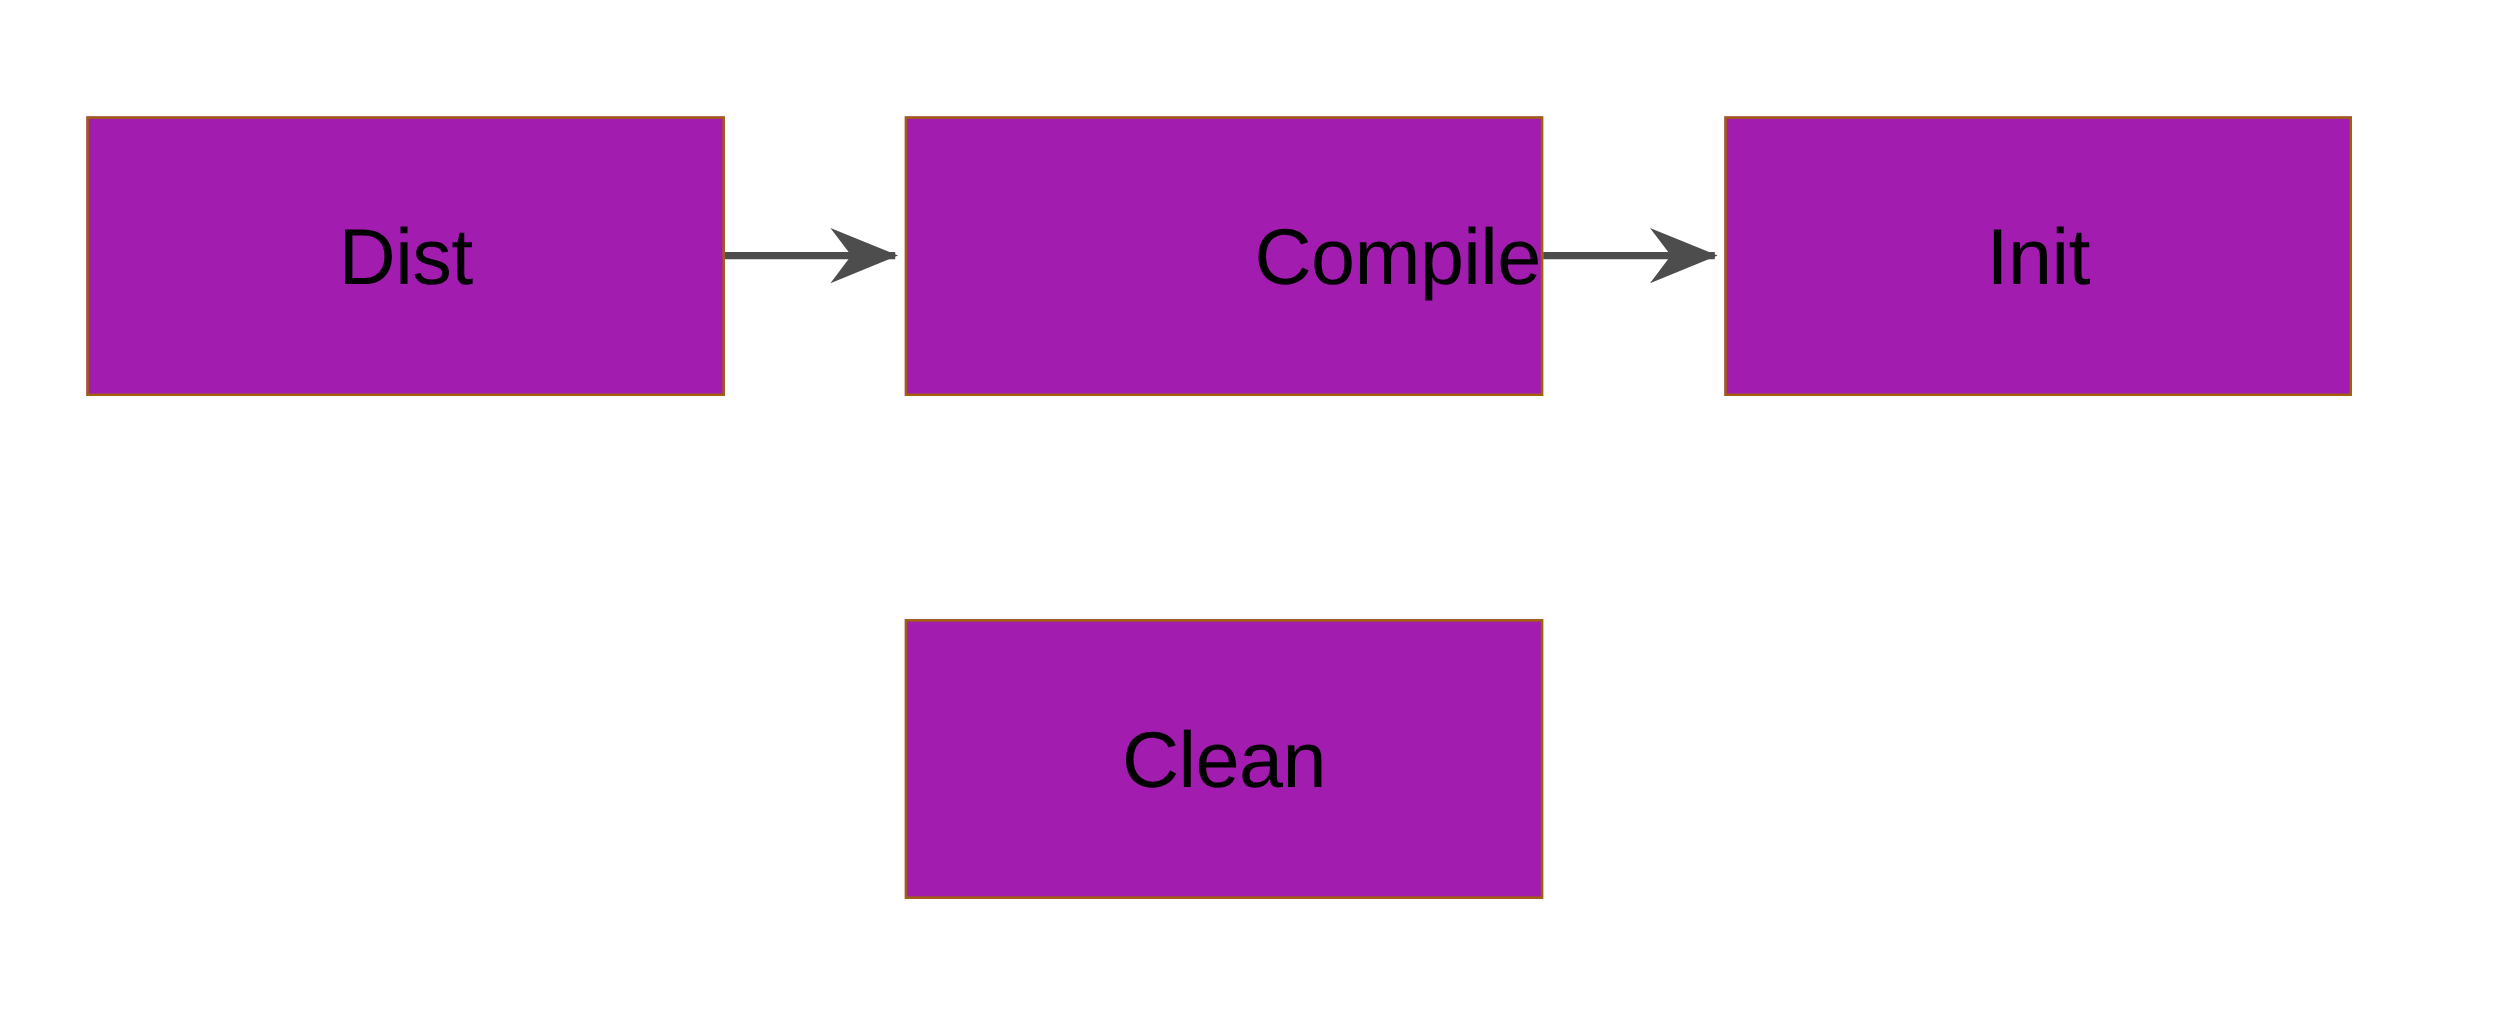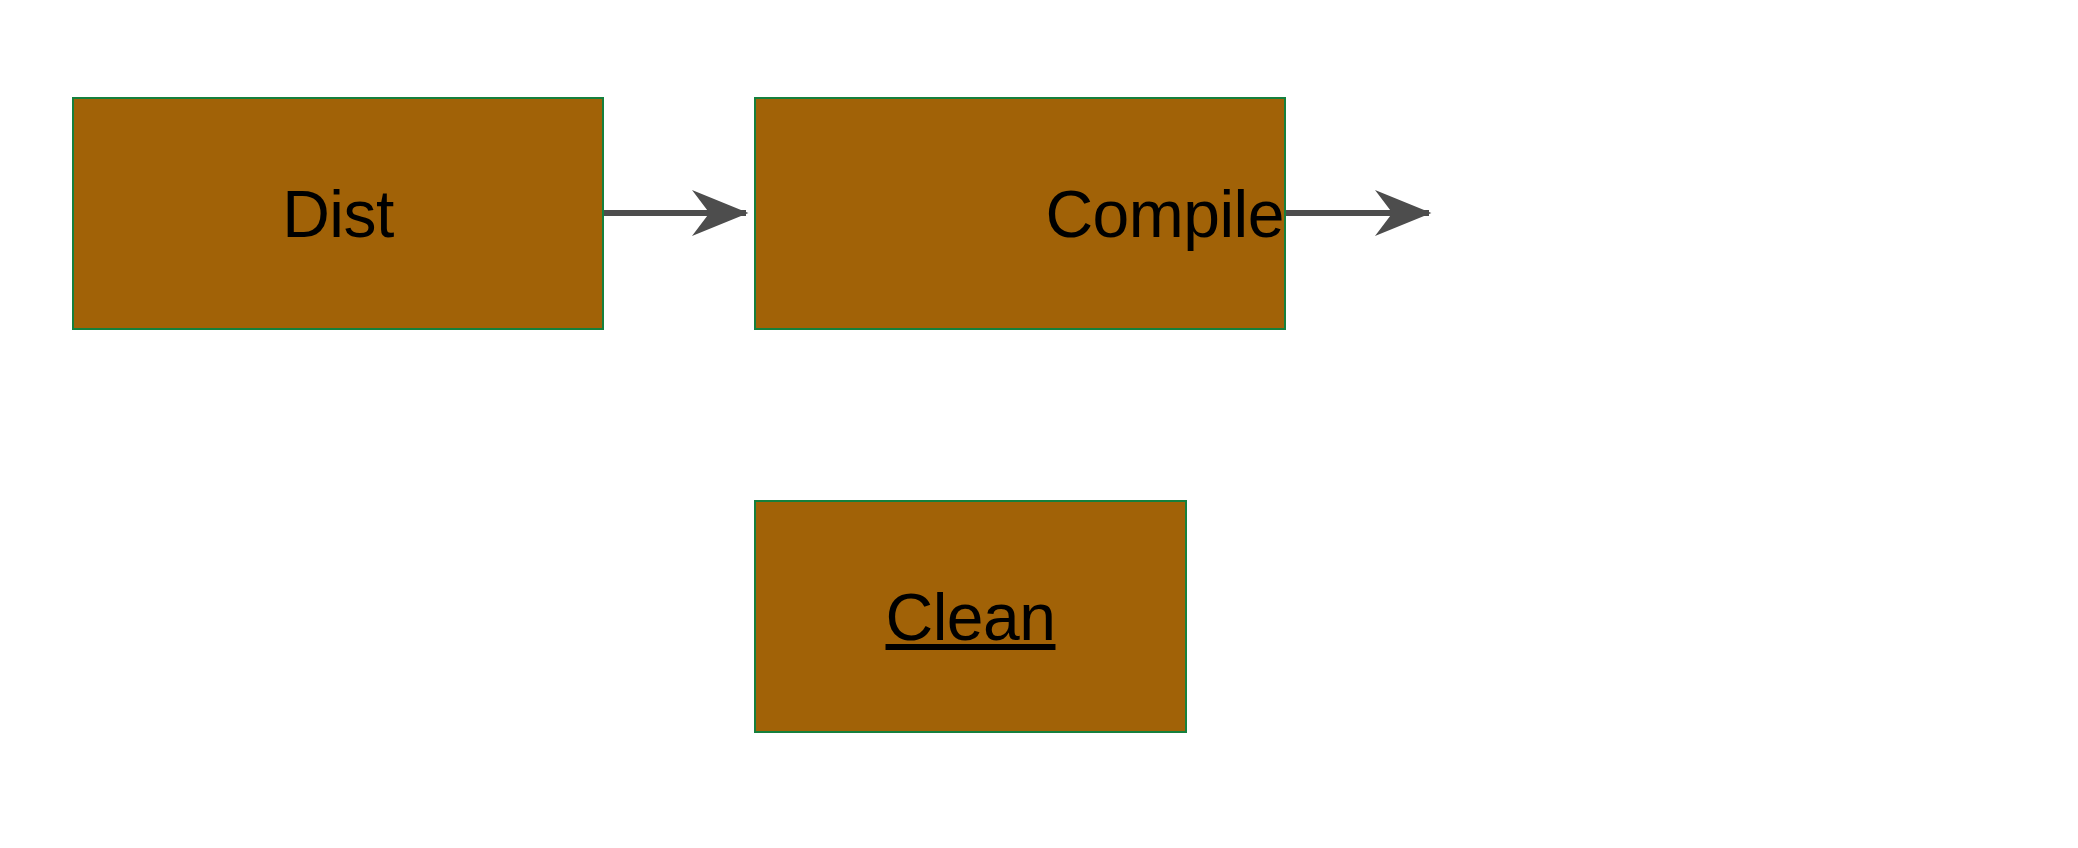--- a/index.html
+++ b/index.html
@@ -14,22 +14,22 @@
   #canvas {
     position: relative;
     width: 2078px;
     height: 848px;
     background: #ffffff;
     overflow: hidden;
   }
   .node {
     position: absolute;
     box-sizing: border-box;
-    background: #a16207;
-    border: 2px solid #15803d;
+    background: #a21caf;
+    border: 2px solid #a16207;
     display: flex;
     align-items: center;
     justify-content: center;
   }
   .node-label {
     font-family: "Liberation Sans", sans-serif;
     font-size: 66px;
     font-weight: 400;
     color: #000000;
     line-height: 1;
@@ -77,18 +77,21 @@
   </div>
 
   <div class="node" style="left:72px; top:97px; width:532px; height:233px;">
     <span class="node-label">Dist</span>
   </div>
 
   <div class="node" style="left:754px; top:97px; width:532px; height:233px;justify-content:flex-end;">
     <span class="node-label">Compile</span>
   </div>
 
+  <div class="node" style="left:1437px; top:97px; width:523px; height:233px;">
+    <span class="node-label">Init</span>
+  </div>
 
-  <div class="node" style="left:754px; top:500px; width:433px; height:233px;text-decoration:underline;">
+  <div class="node" style="left:754px; top:516px; width:532px; height:233px;">
     <span class="node-label">Clean</span>
   </div>
 
 </div>
 
 </body></html>

